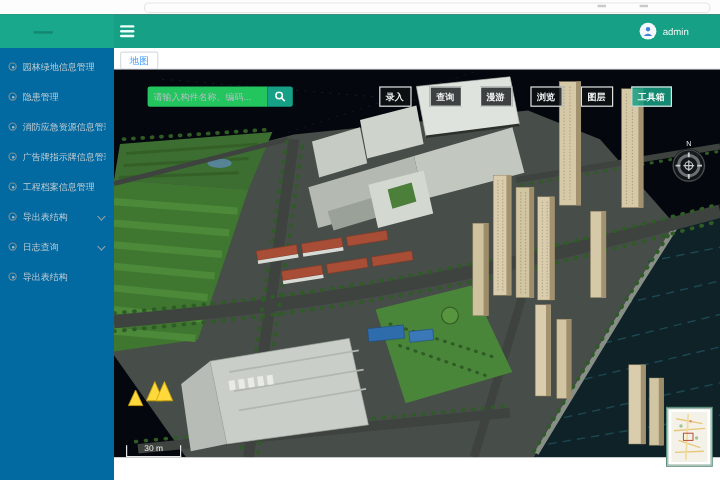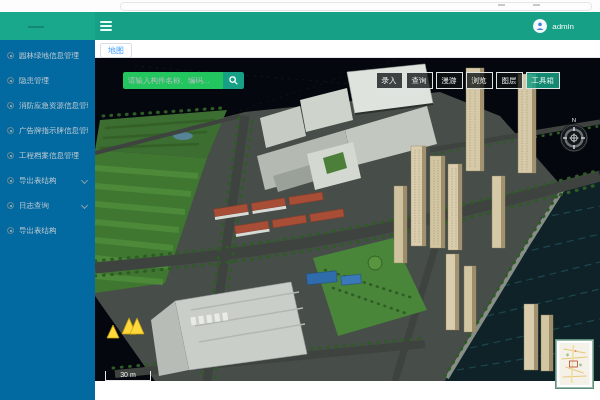--- a/index.html
+++ b/index.html
@@ -51,21 +51,21 @@
 
   
   .search{position:absolute;left:28px;top:32px;display:flex;height:17px;}
   .search input{width:100px;height:17px;border:none;outline:none;padding:0 5px;font-size:7.5px;
                 border-radius:2px 0 0 2px;background:#22c55e;color:#333;box-sizing:border-box;}
   .search input::placeholder{color:#b9bec4;}
   .search .go{width:21px;height:17px;border:none;background:#16a085;border-radius:0 2px 2px 0;
               display:flex;align-items:center;justify-content:center;cursor:pointer;}
 
   
-  .toolbar{position:absolute;right:40px;top:32px;display:flex;gap:3px;}
+  .toolbar{position:absolute;right:40px;top:32px;display:flex;gap:15px;font-weight:bold;}
   .tbtn{height:15px;padding:0 5px;background:rgba(15,19,22,.78);border:1px solid #dfe3e2;
         color:#f2f5f3;font-size:7.5px;display:flex;align-items:center;cursor:pointer;white-space:nowrap;}
   .tbtn.active{background:rgba(22,160,133,.85);}
 
   
   .compass{position:absolute;right:9px;top:75px;width:34px;height:40px;cursor:pointer;}
 
   
   .sidebtns{position:absolute;right:4px;top:240px;display:flex;flex-direction:column;gap:1px;}
   .wbtn{width:36px;height:17px;background:#fbfbfb;border:1px solid #d6dade;color:#5a6268;

